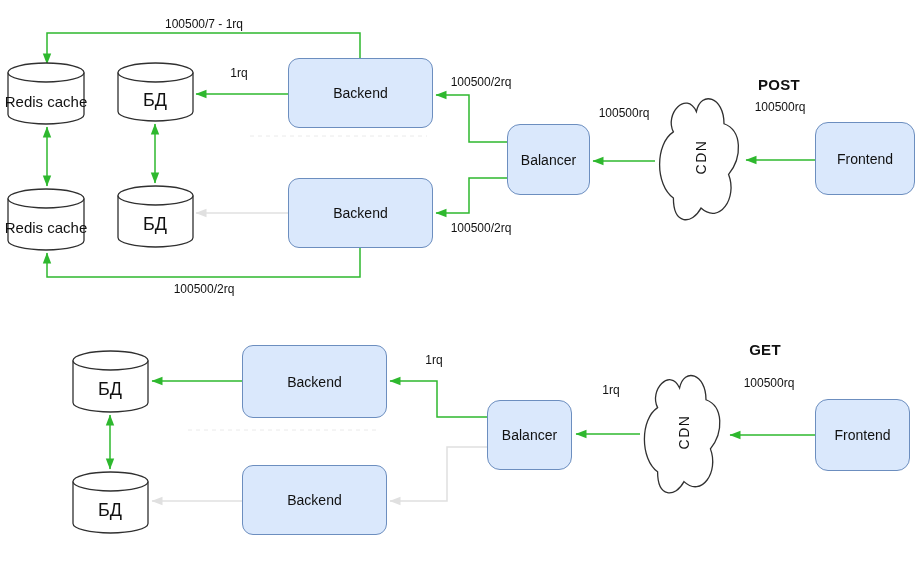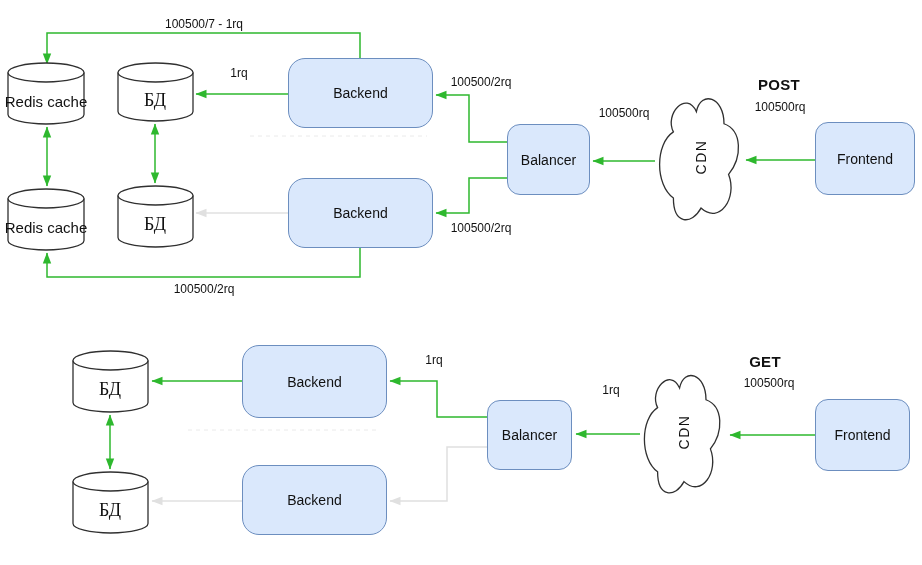--- a/index.html
+++ b/index.html
@@ -2,31 +2,31 @@
 <html><head>
 <meta charset="utf-8">
 <style>
   html,body{margin:0;padding:0;background:#fff;}
   #canvas{
     position:relative;width:922px;height:565px;background:#ffffff;overflow:hidden;
     font-family:"Liberation Sans",sans-serif;color:#000;
   }
   #edge-layer{position:absolute;left:0;top:0;}
   .node{
-    position:absolute;background:#dae8fc;border:1.3px solid #6c8ebf;border-radius:17px;
+    position:absolute;background:#dae8fc;border:1.3px solid #6c8ebf;border-radius:11px;
     display:flex;align-items:center;justify-content:center;font-size:14px;color:#111;
     box-sizing:border-box;
   }
   .lbl{
     position:absolute;transform:translate(-50%,-50%);font-size:12px;white-space:nowrap;
     color:#111;line-height:1;
   }
   .lbl.title{font-weight:bold;font-size:15px;letter-spacing:.3px;}
   .lbl.cyl{font-size:15px;}
-  .lbl.db{font-size:18px;font-family:Liberation Serif, serif;}
+  .lbl.db{font-size:18px;}
   .lbl.vert{transform:translate(-50%,-50%) rotate(-90deg);font-size:14px;letter-spacing:1.5px;}
 </style>
 </head>
 <body>
 
 <div id="canvas">
 
   <svg id="edge-layer" width="922" height="565" viewBox="0 0 922 565">
     <defs>
       <marker id="arrow-green" viewBox="0 0 12 10" refX="11" refY="5" markerWidth="12" markerHeight="10" orient="auto-start-reverse" markerUnits="userSpaceOnUse">
@@ -141,18 +141,18 @@
     <span>Balancer</span>
   </div>
   <div class="node" style="left:815px;top:399px;width:95px;height:72px;border-radius:13px">
     <span>Frontend</span>
   </div>
 
   <span class="lbl db" style="left:110px;top:389px">БД</span>
   <span class="lbl db" style="left:110px;top:510px">БД</span>
   <span class="lbl vert" style="left:684px;top:432px">CDN</span>
 
-  <span class="lbl title" style="left:765px;top:361px">GET</span>
+  <span class="lbl title" style="left:765px;top:349px">GET</span>
   <span class="lbl" style="left:769px;top:383px">100500rq</span>
   <span class="lbl" style="left:434px;top:360px">1rq</span>
   <span class="lbl" style="left:611px;top:390px">1rq</span>
 
 </div>
 
 </body></html>

